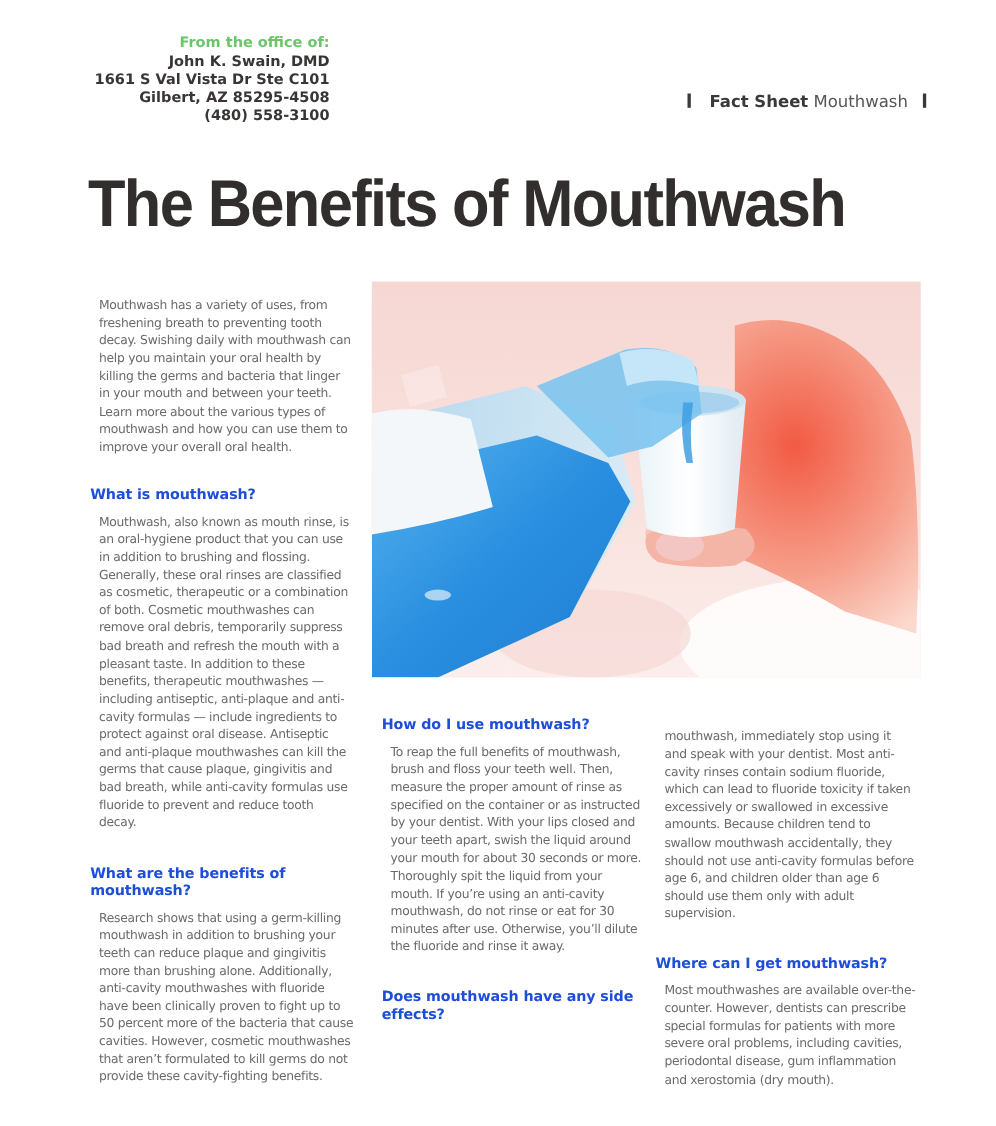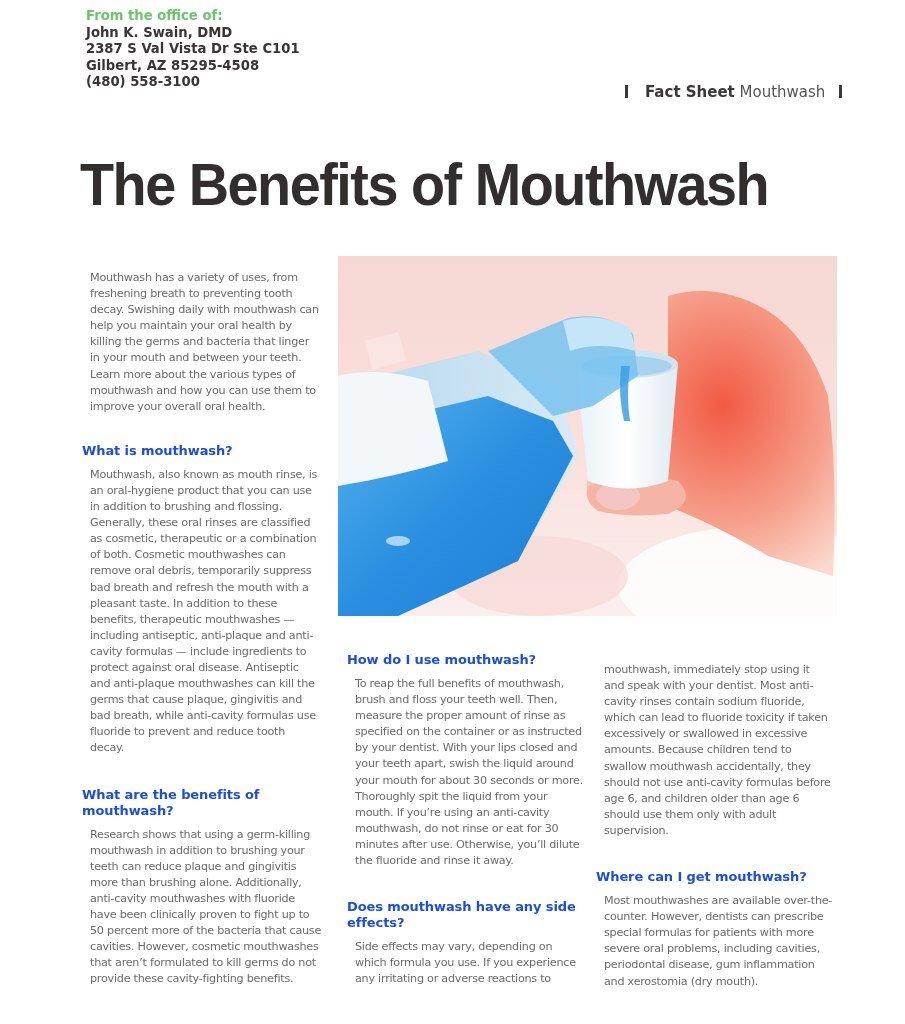--- a/index.html
+++ b/index.html
@@ -1,18 +1,18 @@
 <!DOCTYPE html>
 <html><head>
   <meta charset="utf-8">
   <style>
     html, body { margin: 0; padding: 0; background: #ffffff; }
     body { width: 905px; height: 1024px; position: relative; overflow: hidden; font-family: "DejaVu Sans", sans-serif; }
 
-    .office { position: absolute; left: 86px; top: 8px; font-family: "DejaVu Sans", sans-serif; font-weight: bold; font-size: 13.2px; line-height: 16.5px; color: #3a3535; }
+    .office { position: absolute; left: 86px; top: 32px; font-family: "DejaVu Sans", sans-serif; font-weight: bold; font-size: 13.2px; line-height: 16.5px; color: #3a3535; text-align: right; }
     .office .from { color: #6cc56b; }
 
     .factsheet { position: absolute; left: 604px; top: 83px; font-family: "DejaVu Sans", sans-serif; font-size: 15px; color: #3a3838; white-space: nowrap; padding-left: 21px; }
     .factsheet .bar { display: inline-block; width: 3px; height: 13px; background: #3a3838; vertical-align: -1px; }
     .factsheet .bar.left { margin-right: 17px; }
     .factsheet .bar.right { margin-left: 14px; }
     .factsheet .bold { font-weight: bold; }
     .factsheet .light { color: #555; }
 
     .title { position: absolute; left: 80px; top: 150px; font-family: "Liberation Sans", sans-serif; font-weight: bold; font-size: 60px; letter-spacing: -1.6px; color: #332e2e; white-space: nowrap; transform: scaleX(0.93); transform-origin: left top; }
@@ -29,21 +29,21 @@
 
     .photo { position: absolute; left: 338px; top: 256px; width: 499px; height: 360px; overflow: hidden; background: linear-gradient(180deg, #f6d7d3 0%, #f9e1dd 55%, #fbeeec 100%); }
     .photo svg { display: block; }
   </style>
 </head>
 <body>
 
 <div class="office">
   <div class="from">From the office of:</div>
   <div>John K. Swain, DMD</div>
-  <div>2387 S Val Vista Dr Ste C101</div>
+  <div>1661 S Val Vista Dr Ste C101</div>
   <div>Gilbert, AZ  85295-4508</div>
   <div>(480) 558-3100</div>
 </div>
 
 <div class="factsheet">
   <span class="bar left"></span><span class="bold">Fact Sheet</span> <span class="light">Mouthwash</span><span class="bar right"></span>
 </div>
 
 <h1 class="title" style="margin:0;">The Benefits of Mouthwash</h1>
 
@@ -105,21 +105,20 @@
   <div class="gap2"></div>
   <h3>What are the benefits of mouthwash?</h3>
   <p>Research shows that using a germ-killing mouthwash in addition to brushing your teeth can reduce plaque and gingivitis more than brushing alone. Additionally, anti-cavity mouthwashes with fluoride have been clinically proven to fight up to 50 percent more of the bacteria that cause cavities. However, cosmetic mouthwashes that aren’t formulated to kill germs do not provide these cavity-fighting benefits.</p>
 </div>
 
 <div class="col col2">
   <h3>How do I use mouthwash?</h3>
   <p>To reap the full benefits of mouthwash, brush and floss your teeth well. Then, measure the proper amount of rinse as specified on the container or as instructed by your dentist. With your lips closed and your teeth apart, swish the liquid around your mouth for about 30 seconds or more. Thoroughly spit the liquid from your mouth. If you’re using an anti-cavity mouthwash, do not rinse or eat for 30 minutes after use. Otherwise, you’ll dilute the fluoride and rinse it away.</p>
   <div class="gap2"></div>
   <h3>Does mouthwash have any side effects?</h3>
-  <p>Side effects may vary, depending on which formula you use. If you experience any irritating or adverse reactions to</p>
 </div>
 
 <div class="col col3">
   <p>mouthwash, immediately stop using it and speak with your dentist. Most anti-cavity rinses contain sodium fluoride, which can lead to fluoride toxicity if taken excessively or swallowed in excessive amounts. Because children tend to swallow mouthwash accidentally, they should not use anti-cavity formulas before age 6, and children older than age 6 should use them only with adult supervision.</p>
   <div class="gap2"></div>
   <h3>Where can I get mouthwash?</h3>
   <p>Most mouthwashes are available over-the-counter. However, dentists can prescribe special formulas for patients with more severe oral problems, including cavities, periodontal disease, gum inflammation and xerostomia (dry mouth).</p>
 </div>
 
 </body></html>

